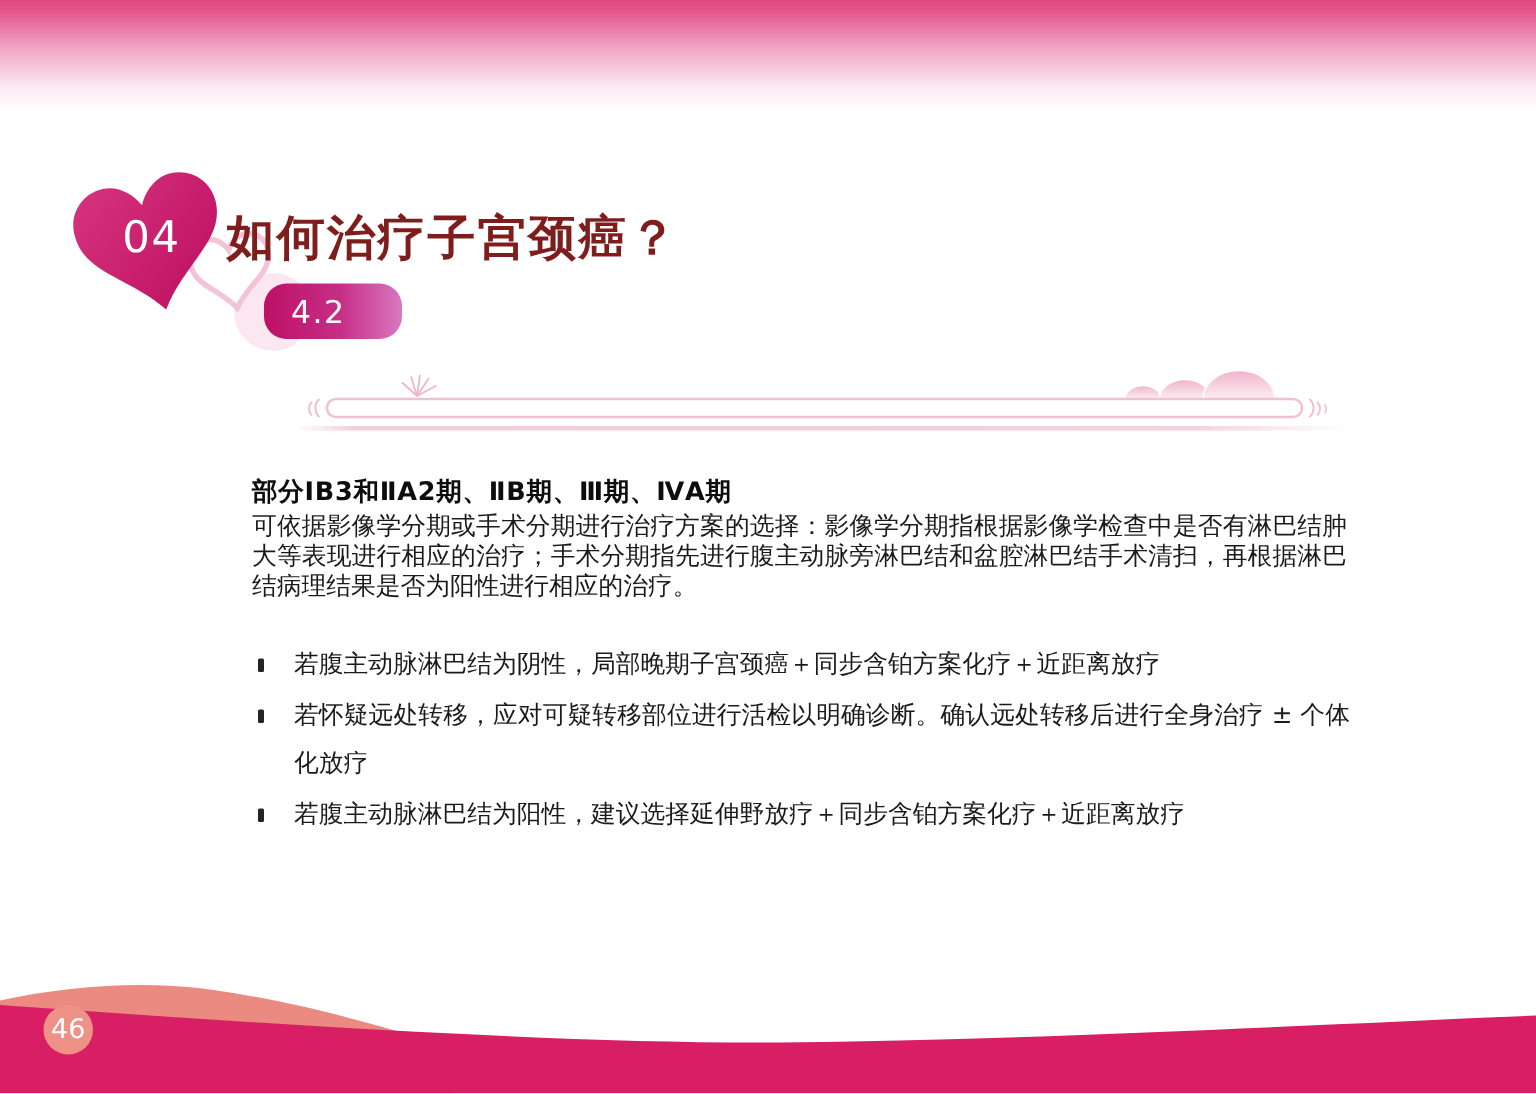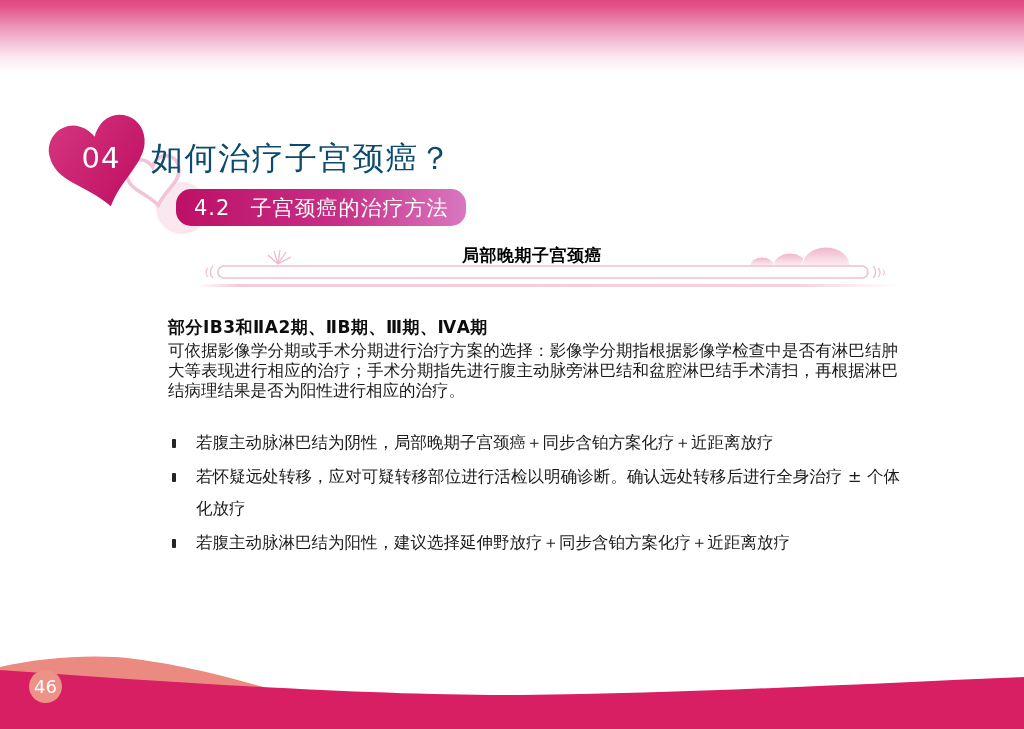--- a/index.html
+++ b/index.html
@@ -20,21 +20,21 @@
     color:#ffffff;font-size:29px;font-weight:normal;letter-spacing:1px;z-index:4;
   }
   .small-heart{position:absolute;left:125px;top:155px;width:58px;height:54px;z-index:2;}
   .small-heart svg{width:58px;height:54px;transform:rotate(-9deg);}
   .decor-circle{
     position:absolute;left:156px;top:182px;width:52px;height:52px;border-radius:50%;
     background:#fbe7f0;z-index:1;
   }
   .chapter-title{
     position:absolute;left:151px;top:137px;margin:0;z-index:3;
-    font-size:32px;font-weight:normal;color:#0c4a6e;letter-spacing:1.5px;white-space:nowrap;
+    font-size:32px;font-weight:bold;color:#7f1d1d;letter-spacing:1.5px;white-space:nowrap;
   }
   .section-badge{
     position:absolute;left:176px;top:189px;height:37px;z-index:4;
     display:inline-flex;align-items:center;padding:0 18px;border-radius:15px;
     background:linear-gradient(90deg,#bd1066 0%,#c72e86 55%,#d878c0 100%);
     color:#ffffff;font-size:21px;font-weight:normal;letter-spacing:1px;white-space:nowrap;
   }
   .section-badge .num{margin-right:20px;}
   
   .block-heading{
@@ -91,24 +91,22 @@
       <path d="M23.6,1.5c-3.2,0-5.9,2.4-7.1,5C15.3,3.9,12.6,1.5,9.4,1.5C5.1,1.5,1.7,4.9,1.7,9.2 c0,8.2,8.6,10.6,14.6,18.9c5.6-8.3,14.6-11,14.6-18.9C30.9,4.9,27.9,1.5,23.6,1.5z" fill="#ffffff" stroke="#f3c4d8" stroke-width="2"></path>
     </svg>
   </div>
 
   <div class="decor-circle"></div>
 
   <h1 class="chapter-title">如何治疗子宫颈癌？</h1>
 
   <div class="section-badge">
     <span class="num">4.2</span>
-    <span>子宫颈癌的治疗方法</span>
   </div>
 
-  <div class="block-heading">局部晚期子宫颈癌</div>
 
   <svg class="divider" viewBox="0 0 704 52">
     <defs>
       <linearGradient id="hillGrad" x1="0" y1="0" x2="0" y2="1">
         <stop offset="0" stop-color="#f0b4ca"></stop>
         <stop offset="1" stop-color="#fceef3"></stop>
       </linearGradient>
       <linearGradient id="underGrad" x1="0" y1="0" x2="1" y2="0">
         <stop offset="0" stop-color="#f4cbda" stop-opacity="0"></stop>
         <stop offset="0.06" stop-color="#f4cbda" stop-opacity="1"></stop>

